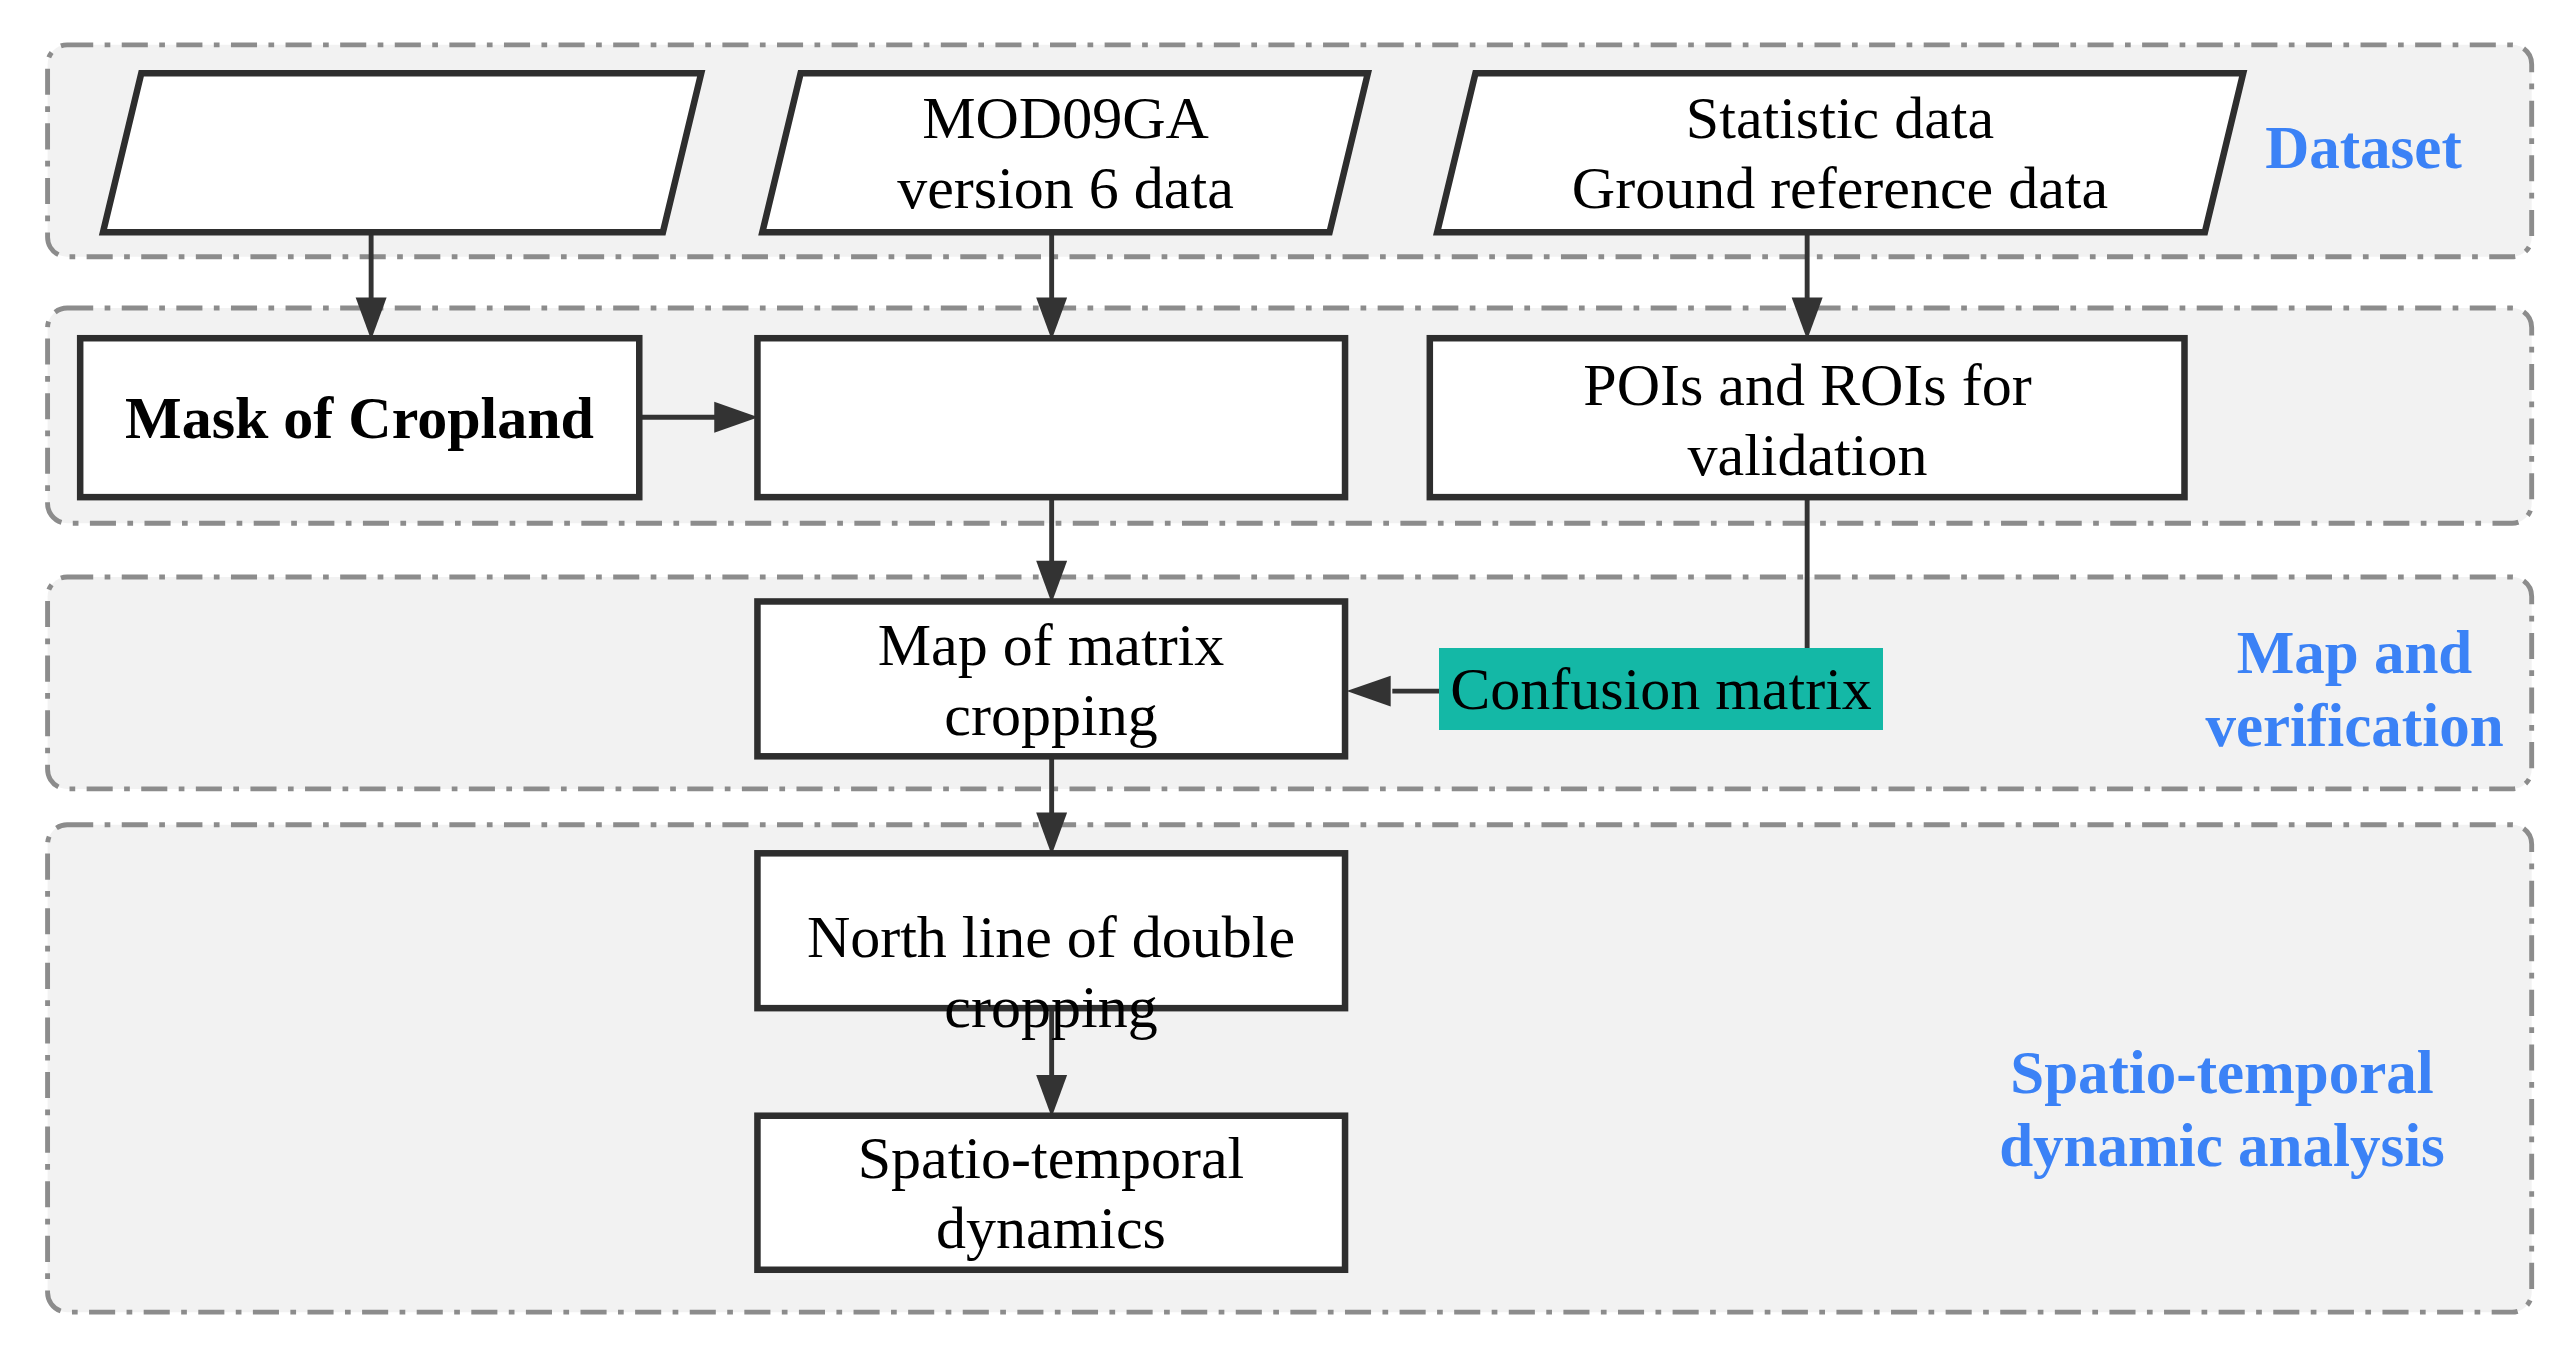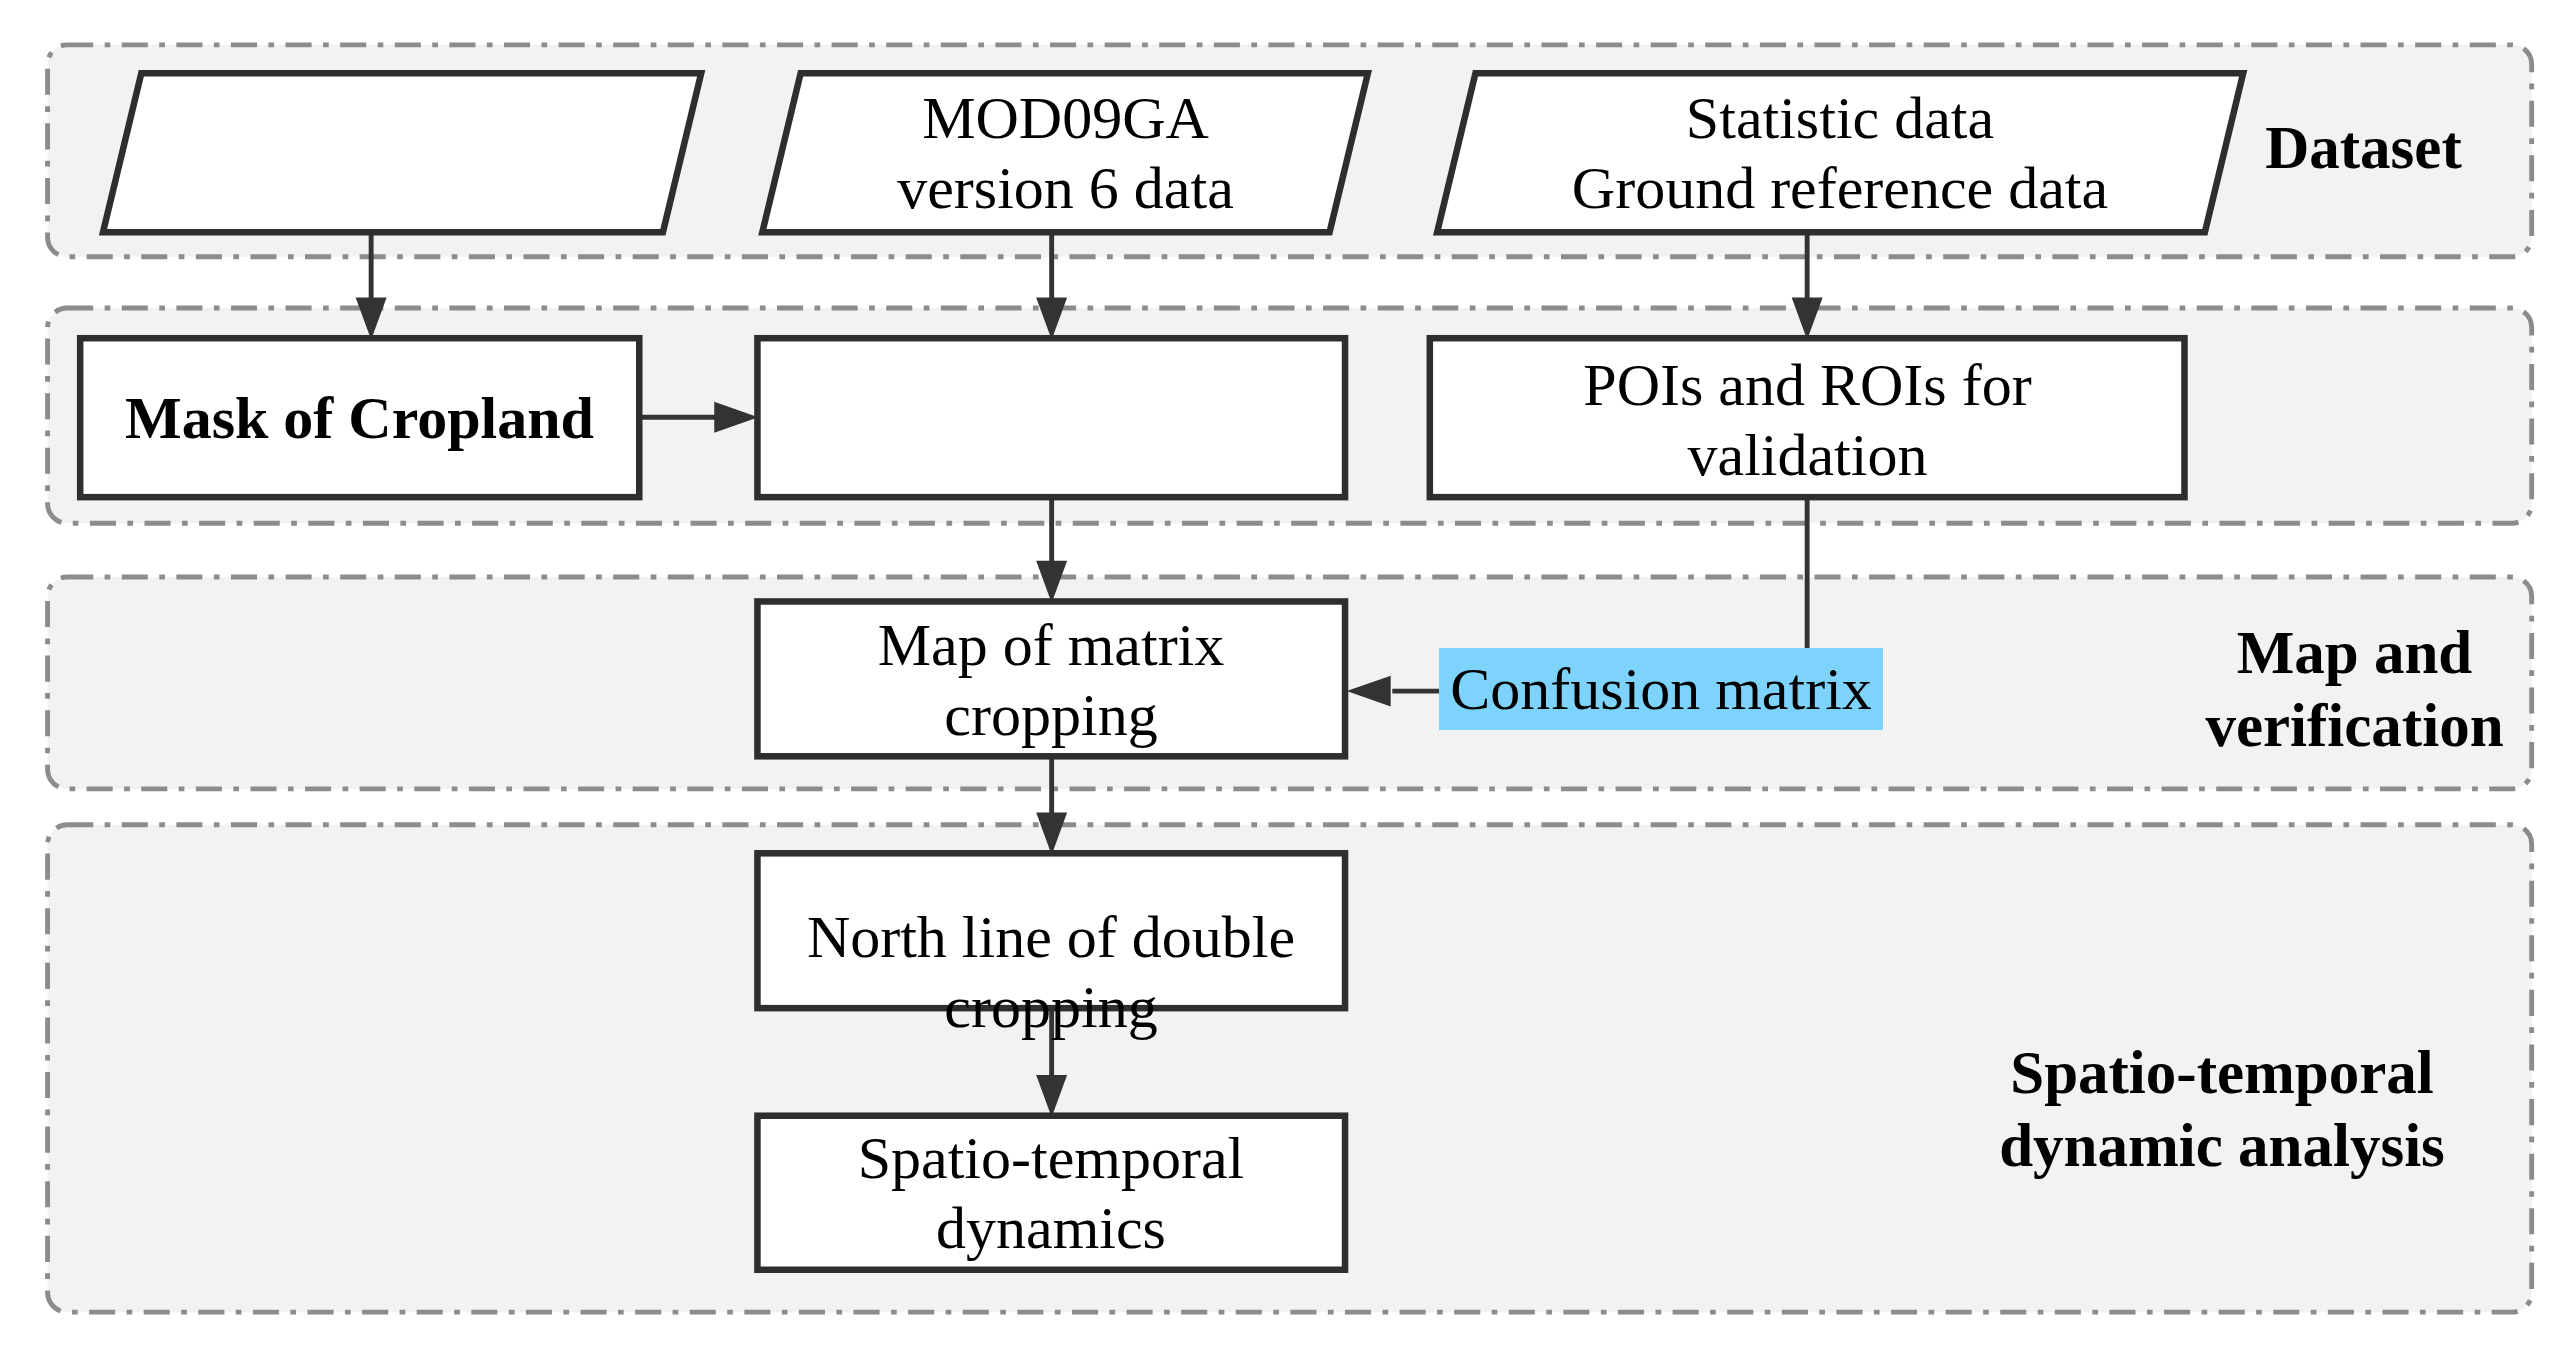--- a/index.html
+++ b/index.html
@@ -51,25 +51,25 @@
   .band-label {
     position: absolute;
     display: flex;
     align-items: center;
     justify-content: center;
     text-align: center;
     white-space: pre-line;
     font-weight: bold;
     font-size: 61px;
     line-height: 73px;
-    color: #000000;
+    color: #3b82f6;
     z-index: 2;
   }
   .confusion-label {
-    background: #7dd3fc;
+    background: #14b8a6;
     z-index: 3;
   }
 </style>
 </head>
 <body>
 
 <div class="canvas">
 
   <svg class="layer" viewBox="0 0 3160 1654">
 

